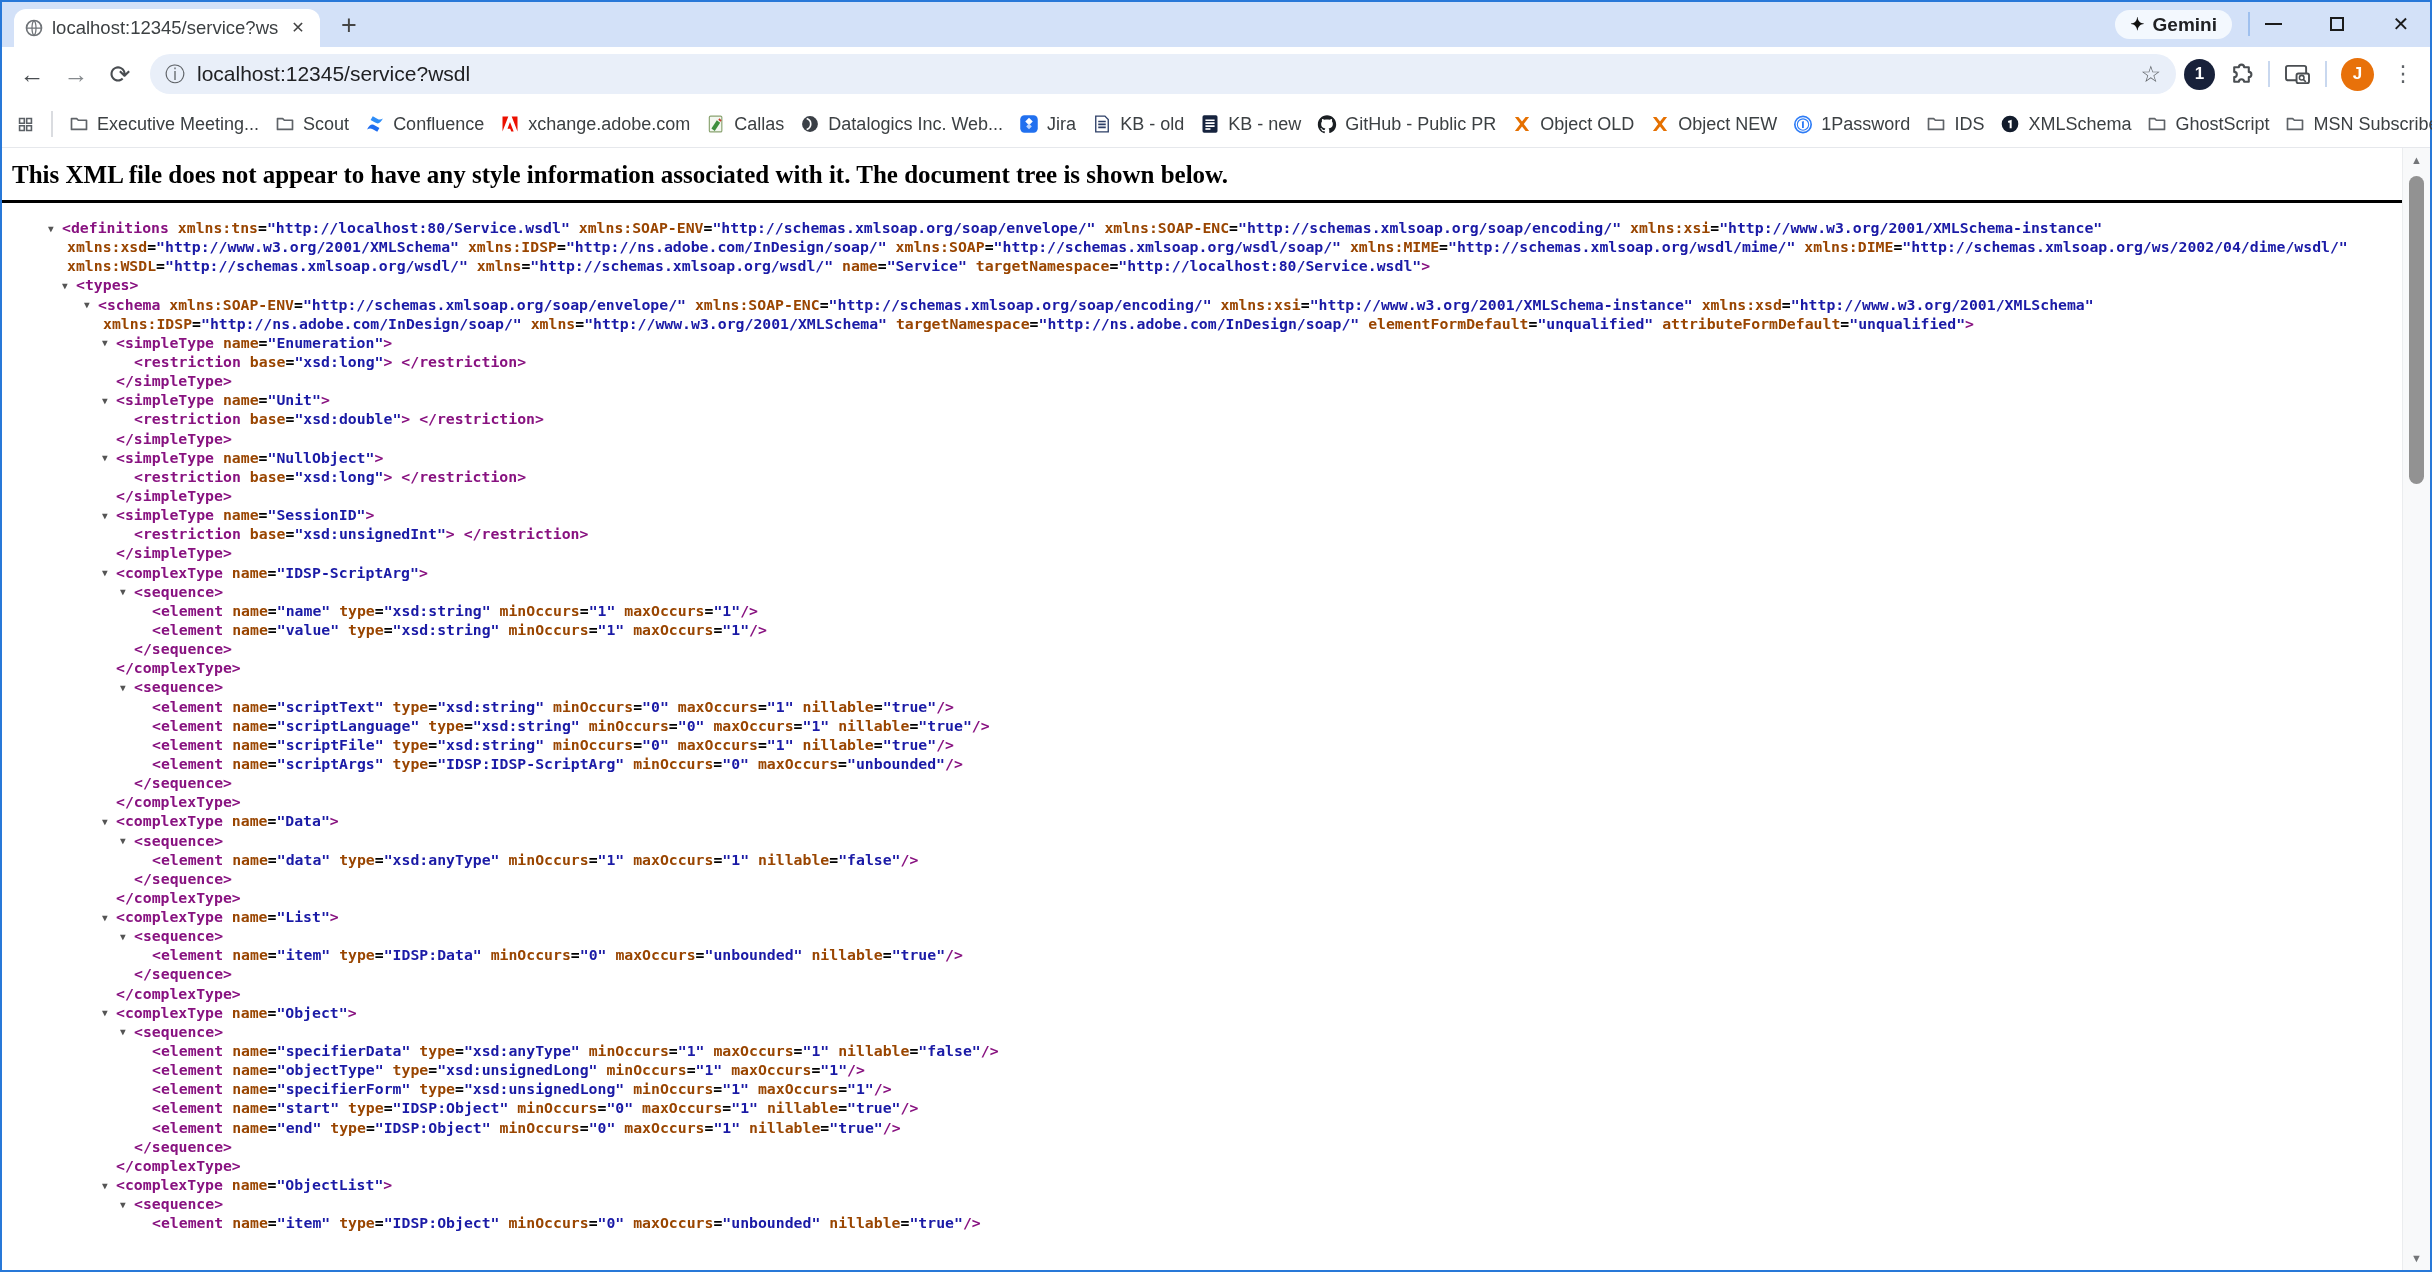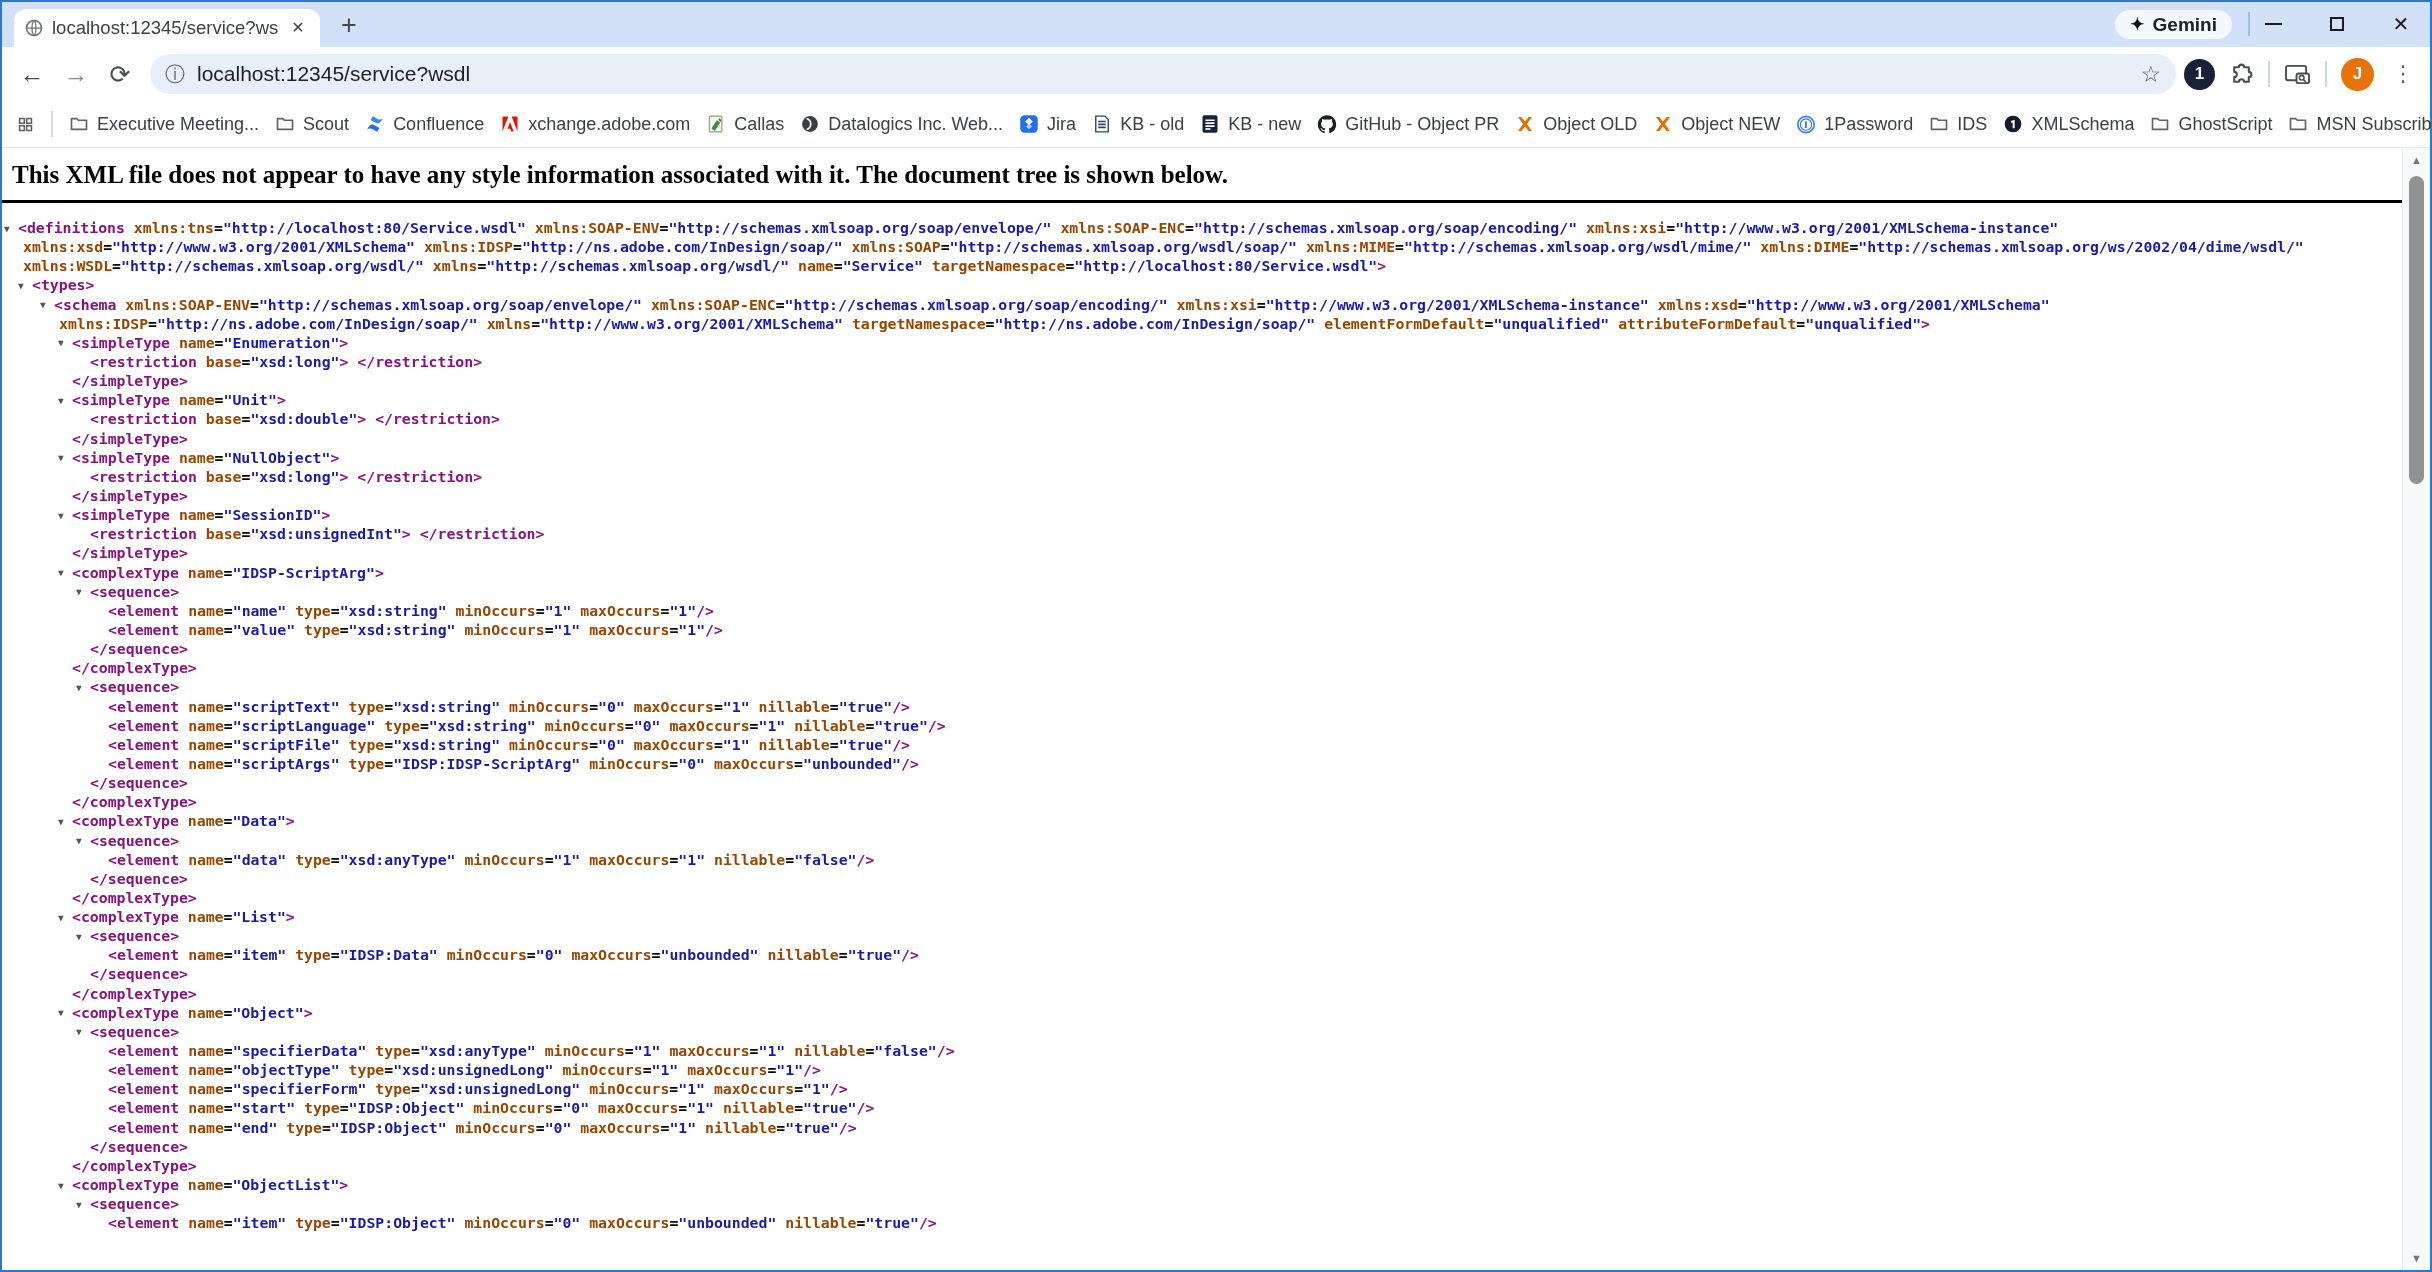--- a/index.html
+++ b/index.html
@@ -62,21 +62,21 @@
   .bm-div { width:2px; height:26px; background:#dadce0; flex:none; }
   .bm-spacer { flex:1; }
   .apps-grid { cursor:pointer; display:flex; align-items:center; }
 
   
   .content { flex:1; background:#fff; position:relative; overflow:hidden; }
   .page { position:absolute; inset:0 28px 0 0; overflow:hidden;font-weight:bold; }
   .xml-header { font-family:"Liberation Serif", serif; font-size:25px; color:#000;
                 padding:13px 10px 11px 10px; border-bottom:3px solid #000; }
   .xml-tree { font-family:"DejaVu Sans Mono", monospace; font-size:14.8px; padding-top:15px; }
-  .xline { white-space:pre; height:19.15px; line-height:19.15px; color:#000; }
+  .xline { white-space:pre; height:19.15px; line-height:19.15px; color:#000;margin-left:44px; }
   .tw { display:inline-block; width:14px; margin-left:-14px; font-size:9.5px; color:#555;
         vertical-align:1.5px; cursor:pointer; }
   .t-tag { color:#881280; }
   .t-attr { color:#994500; }
   .t-val { color:#1a1aa6; }
 
   
   .scrollbar { position:absolute; top:0; right:0; bottom:0; width:28px; background:#f8f9fa;
                border-left:1px solid #ebedef; }
   .sb-arrow { position:absolute; left:0; width:100%; text-align:center; font-size:11px; color:#737578;
@@ -238,21 +238,21 @@
             </svg>
           </span>
           <span>KB - new</span>
         </span>
         <span class="bm">
           <span class="bm-ico">
             <svg viewBox="0 0 24 24" width="21" height="21">
               <path d="M12 1C5.9 1 1 5.9 1 12c0 4.9 3.2 9 7.5 10.4.6.1.8-.2.8-.5v-1.9c-3.1.7-3.7-1.5-3.7-1.5-.5-1.3-1.2-1.6-1.2-1.6-1-.7.1-.7.1-.7 1.1.1 1.7 1.1 1.7 1.1 1 1.7 2.6 1.2 3.2.9.1-.7.4-1.2.7-1.5-2.5-.3-5.1-1.2-5.1-5.5 0-1.2.4-2.2 1.1-3-.1-.3-.5-1.4.1-2.9 0 0 .9-.3 3 1.1.9-.2 1.9-.4 2.8-.4s1.9.1 2.8.4c2.1-1.4 3-1.1 3-1.1.6 1.5.2 2.6.1 2.9.7.8 1.1 1.8 1.1 3 0 4.3-2.6 5.2-5.1 5.5.4.3.8 1 .8 2v3c0 .3.2.6.8.5C19.8 21 23 16.9 23 12c0-6.1-4.9-11-11-11z" fill="#1b1f23"></path>
             </svg>
           </span>
-          <span>GitHub - Object PR</span>
+          <span>GitHub - Public PR</span>
         </span>
         <span class="bm">
           <span class="bm-ico">
             <svg viewBox="0 0 24 24" width="20" height="20">
               <path d="M3.5 3.5h4.2L12 9l4.3-5.5h4.2L14.2 12l6.3 8.5h-4.2L12 15l-4.3 5.5H3.5L9.8 12z" fill="#e57000"></path>
             </svg>
           </span>
           <span>Object OLD</span>
         </span>
         <span class="bm">

